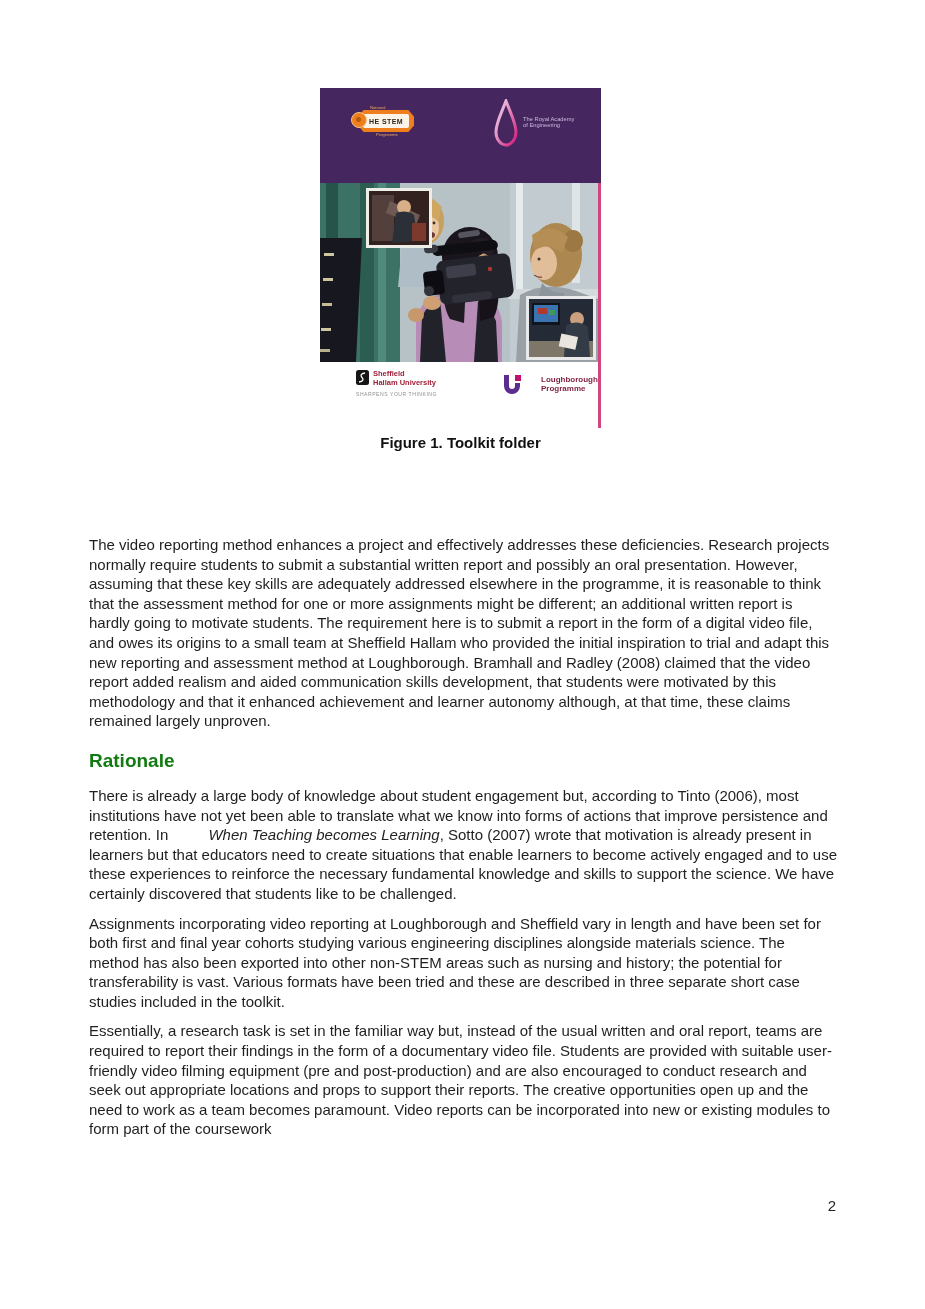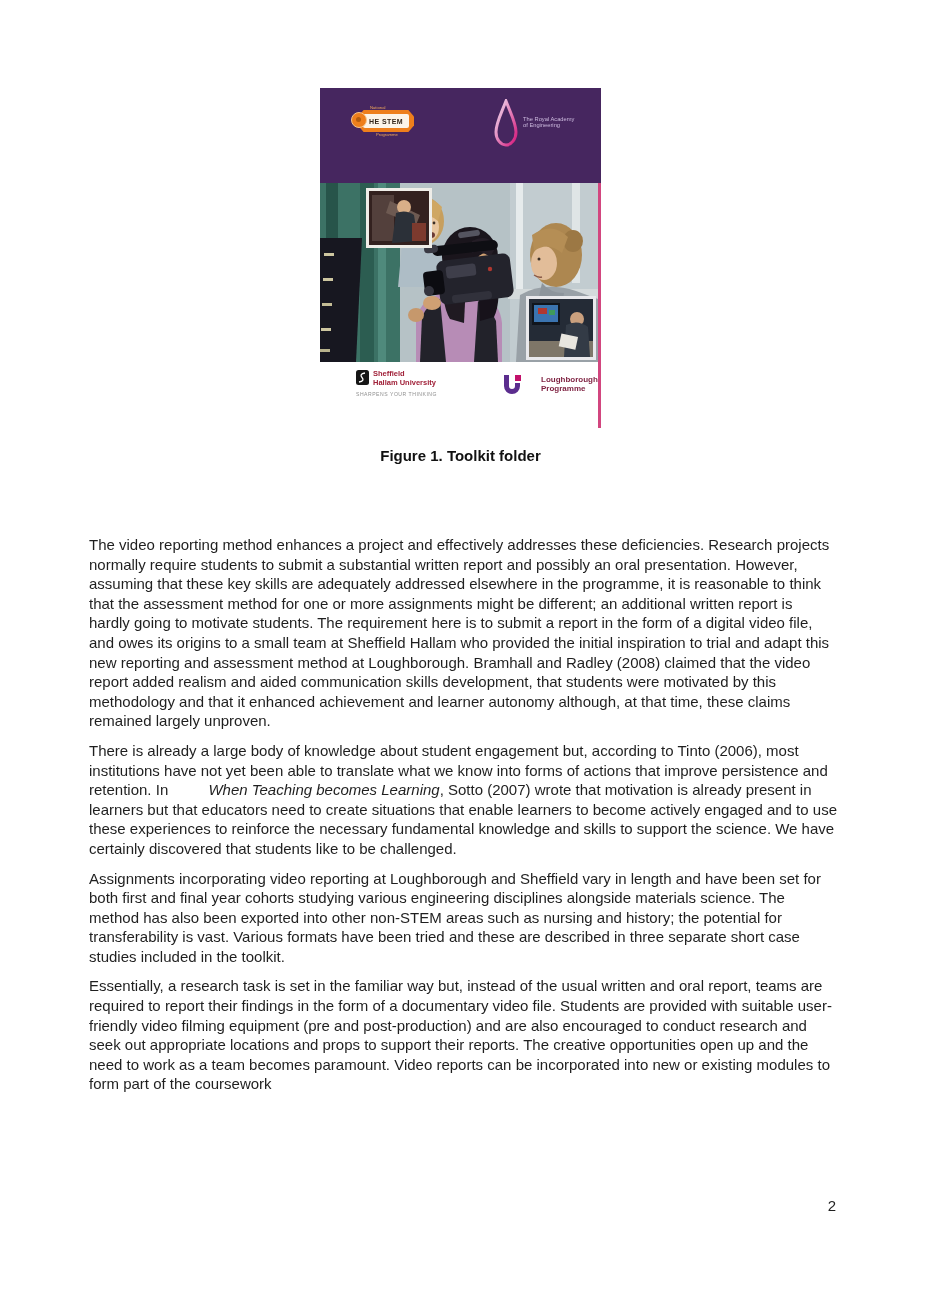--- a/index.html
+++ b/index.html
@@ -35,21 +35,21 @@
   .fig-logos{position:relative;height:66px;background:#ffffff;box-sizing:border-box;
     border-right:3px solid #d2467f;}
   .shu{position:absolute;left:36px;top:8px;}
   .shu-row{display:flex;align-items:flex-start;}
   .shu-name{margin-left:4px;font-size:7.5px;line-height:8.5px;font-weight:bold;color:#a02038;}
   .shu-tag{margin-top:5px;font-size:6px;color:#8f8f8f;letter-spacing:.6px;transform:scale(.85);transform-origin:left top;white-space:nowrap;}
   .lboro{position:absolute;left:183px;top:13px;display:flex;align-items:flex-start;}
   .lboro-name{margin-left:20px;font-size:8px;line-height:9px;font-weight:bold;color:#7d1f3f;}
   .fig-banner{height:37px;background:#c2116b;display:flex;align-items:center;justify-content:center;
     color:#ffffff;font-weight:bold;font-size:16px;letter-spacing:.2px;}
-  .fig-caption{margin-top:19px;text-align:center;font-size:15px;font-weight:bold;color:#111111;}
+  .fig-caption{margin-top:6px;text-align:center;font-size:15px;font-weight:bold;color:#111111;}
   
   .content{position:absolute;left:89px;top:535px;width:748px;font-size:15px;line-height:19.6px;
     color:#1f1f1f;}
   .content p{margin:0 0 10px 0;}
   .content h2{margin:18px 0 14px 0;font-size:19px;line-height:23px;font-weight:bold;color:#117a11;}
   .italic{font-style:italic;margin-left:36px;}
   .page-num{position:absolute;top:1197px;right:89px;font-size:15px;color:#1f1f1f;}
 </style>
 </head>
 <body>
@@ -206,19 +206,20 @@
           <div>Programme</div>
         </div>
       </div>
     </div>
 
     <div class="fig-caption">Figure 1. Toolkit folder</div>
   </div>
 
   <div class="content">
     <p>The video reporting method enhances a project and effectively addresses these deficiencies. Research projects normally require students to submit a substantial written report and possibly an oral presentation. However, assuming that these key skills are adequately addressed elsewhere in the programme, it is reasonable to think that the assessment method for one or more assignments might be different; an additional written report is hardly going to motivate students. The requirement here is to submit a report in the form of a digital video file, and owes its origins to a small team at Sheffield Hallam who provided the initial inspiration to trial and adapt this new reporting and assessment method at Loughborough. Bramhall and Radley (2008) claimed that the video report added realism and aided communication skills development, that students were motivated by this methodology and that it enhanced achievement and learner autonomy although, at that time, these claims remained largely unproven.</p>
+    <h2>Rationale</h2>
     <p><span>There is already a large body of knowledge about student engagement but, according to Tinto (2006), most institutions have not yet been able to translate what we know into forms of actions that improve persistence and retention. In </span><span class="italic">When Teaching becomes Learning</span><span>, Sotto (2007) wrote that motivation is already present in learners but that educators need to create situations that enable learners to become actively engaged and to use these experiences to reinforce the necessary fundamental knowledge and skills to support the science. We have certainly discovered that students like to be challenged.</span></p>
     <p>Assignments incorporating video reporting at Loughborough and Sheffield vary in length and have been set for both first and final year cohorts studying various engineering disciplines alongside materials science. The method has also been exported into other non-STEM areas such as nursing and history; the potential for transferability is vast. Various formats have been tried and these are described in three separate short case studies included in the toolkit.</p>
     <p>Essentially, a research task is set in the familiar way but, instead of the usual written and oral report, teams are required to report their findings in the form of a documentary video file. Students are provided with suitable user-friendly video filming equipment (pre and post-production) and are also encouraged to conduct research and seek out appropriate locations and props to support their reports. The creative opportunities open up and the need to work as a team becomes paramount. Video reports can be incorporated into new or existing modules to form part of the coursework</p>
   </div>
 
   <div class="page-num">2</div>
 </div>
 
 </body></html>

